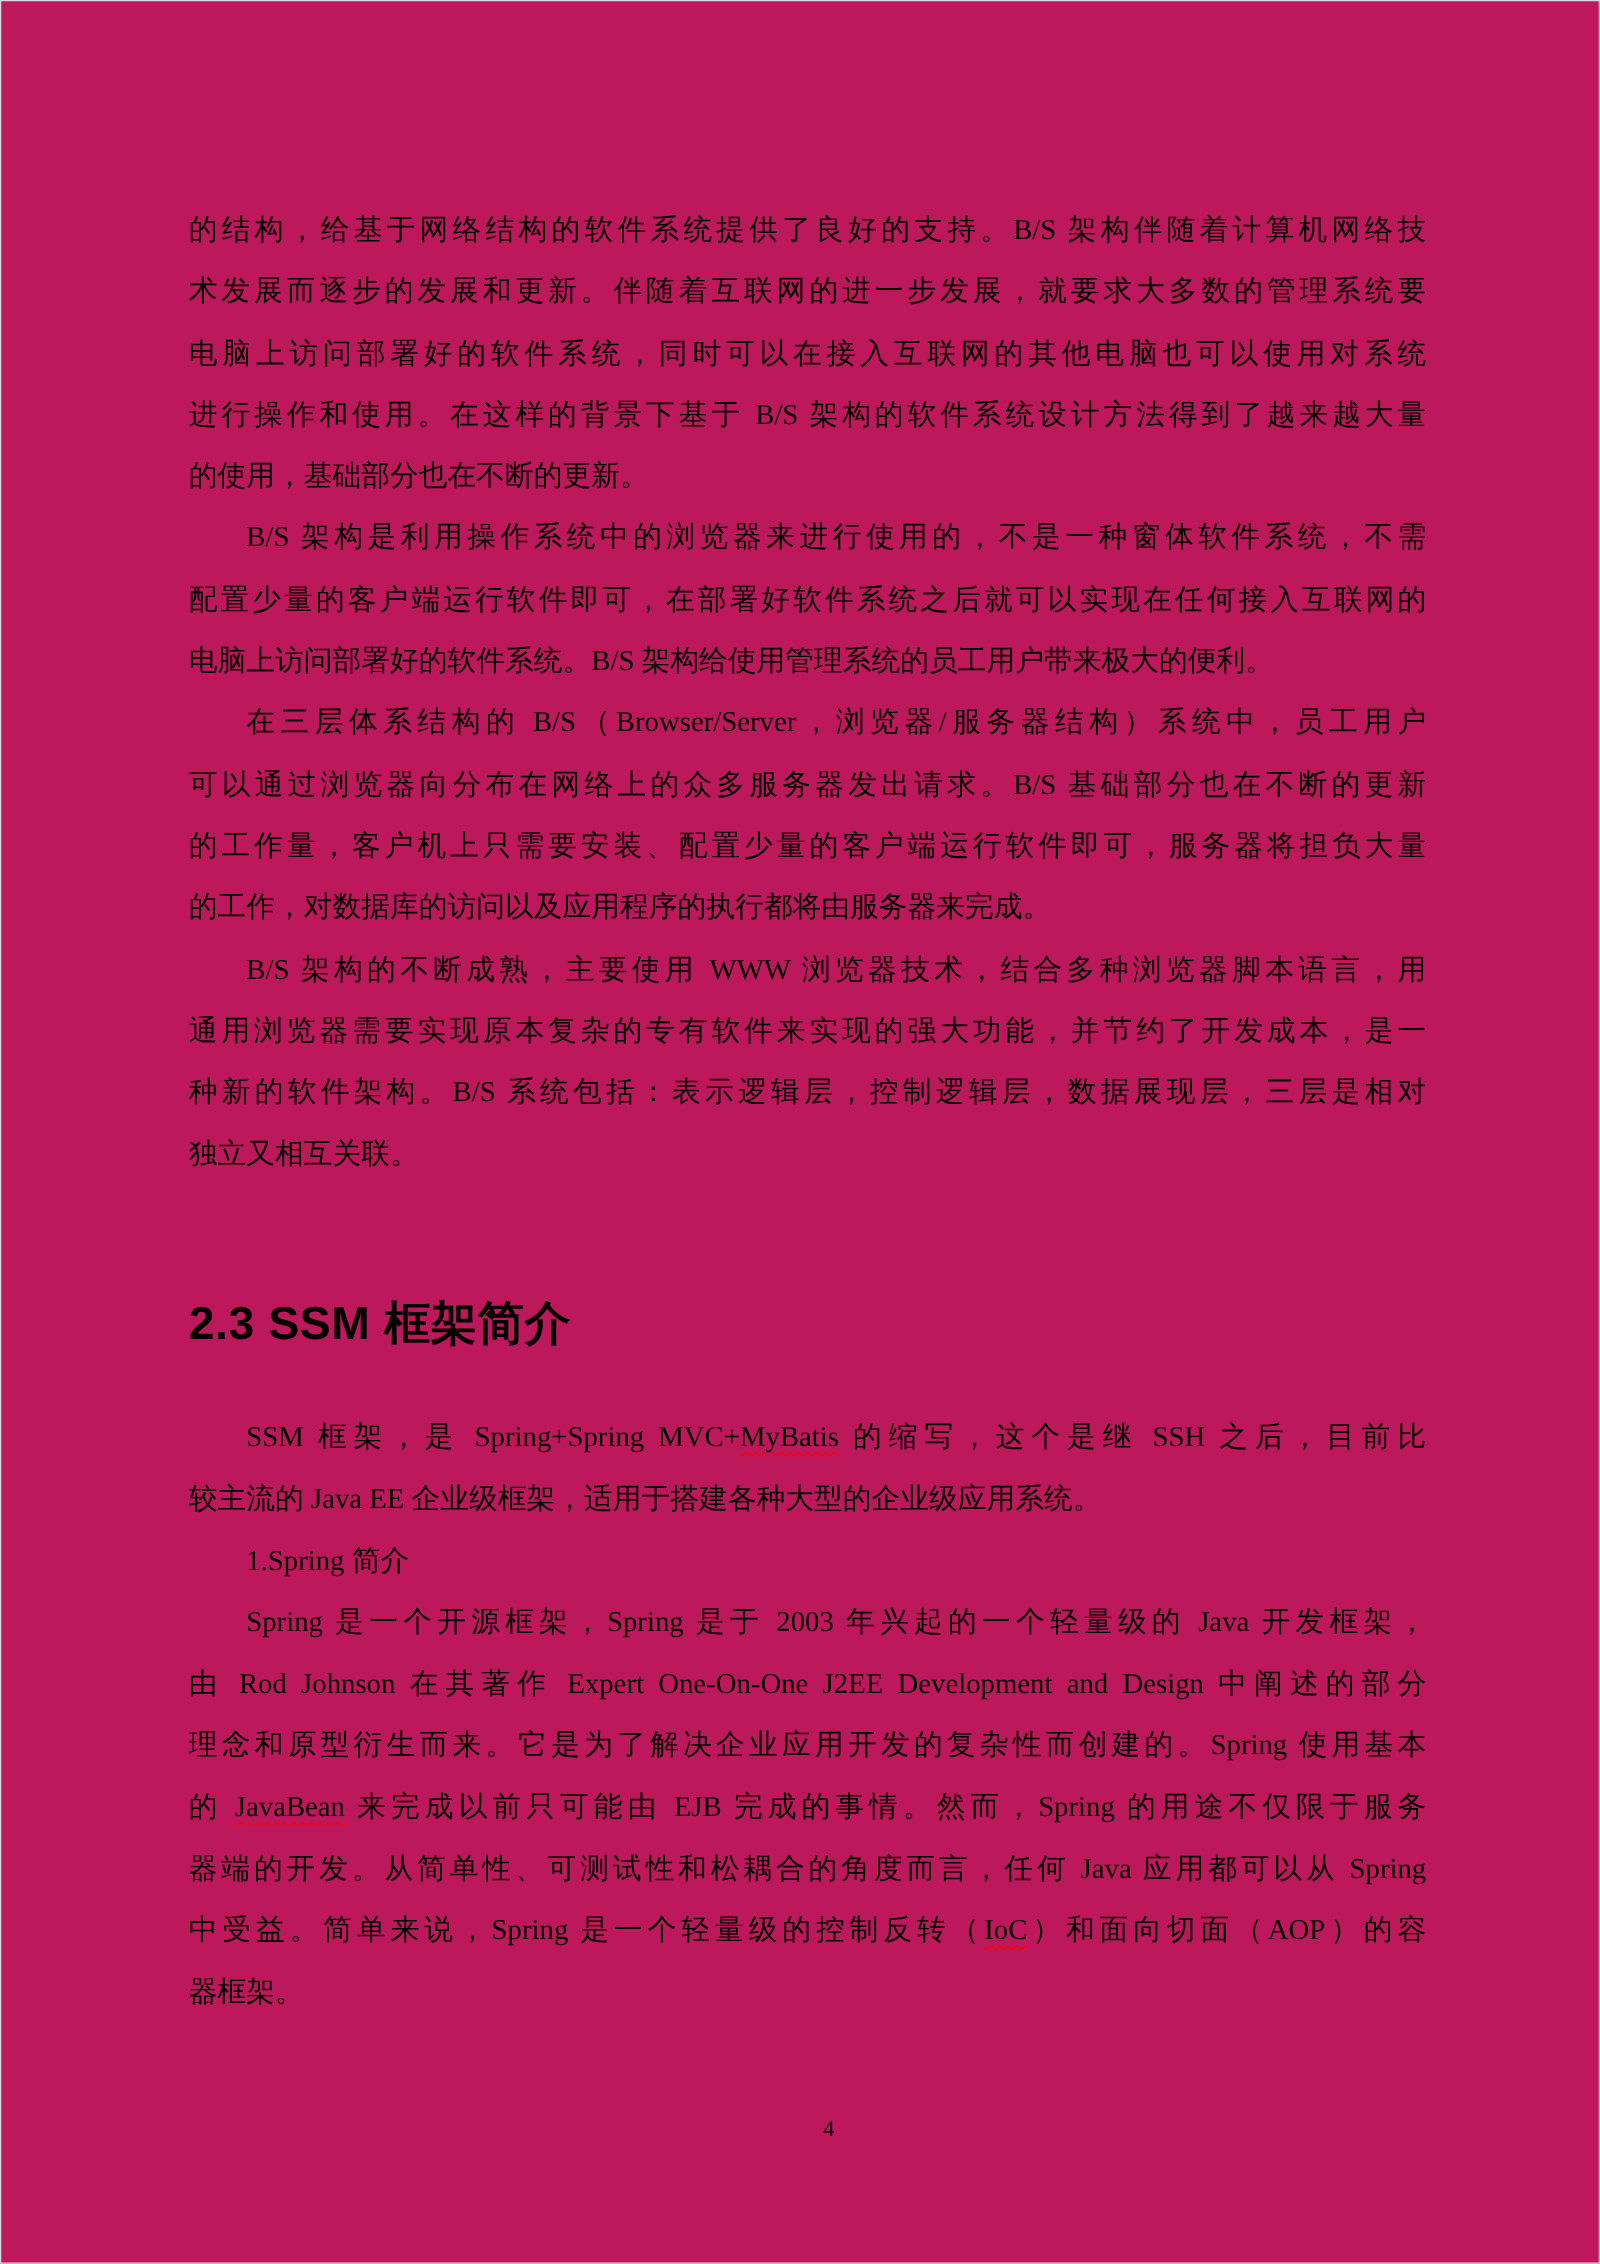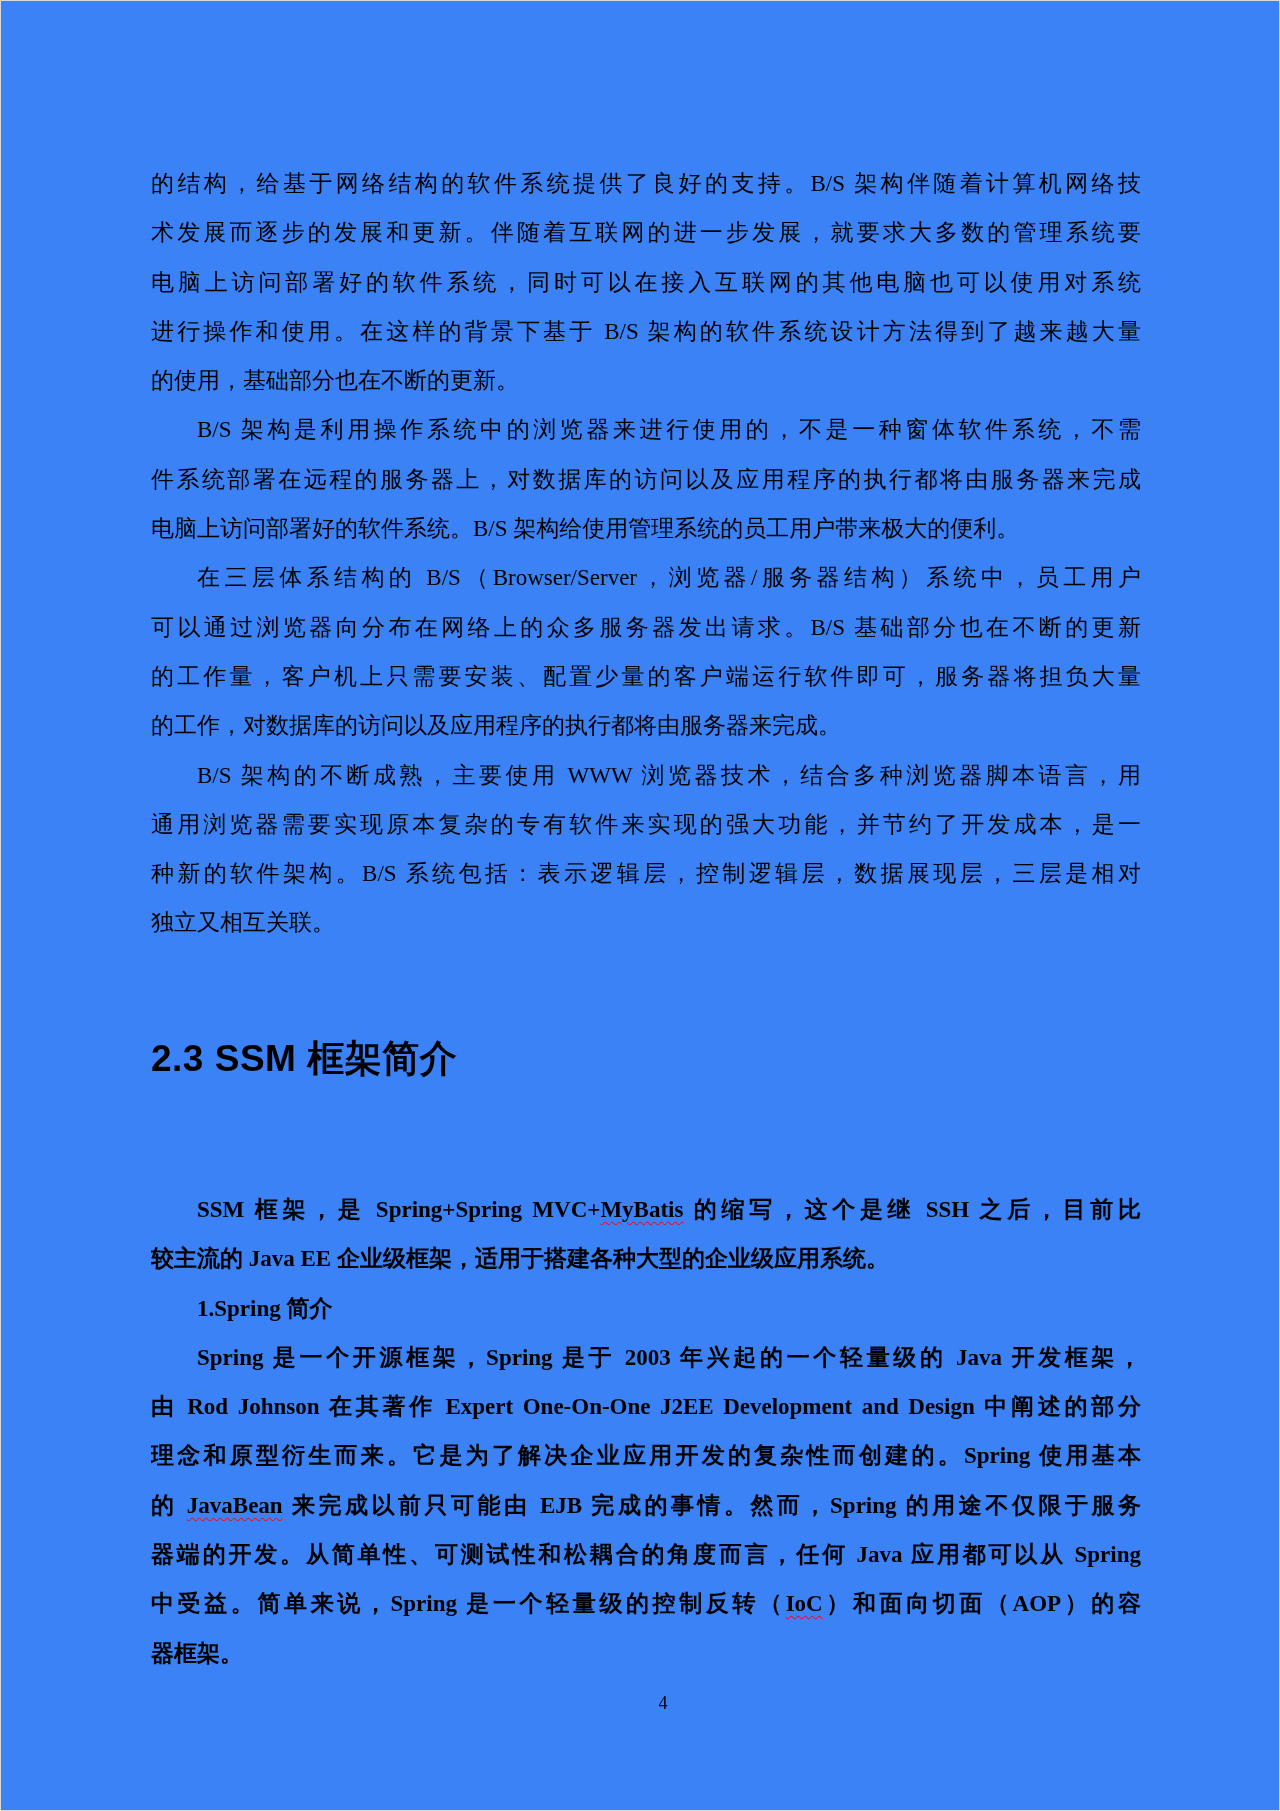--- a/index.html
+++ b/index.html
@@ -1,29 +1,29 @@
 <!DOCTYPE html>
 <html lang="zh"><head>
 <meta charset="utf-8">
 <style>
   html,body{margin:0;padding:0;background:#ffffff;}
   .page{
     position:relative;
     width:1280px;
     height:1811px;
-    background:#3b82f6;
+    background:#be185d;
     border:1px solid #d9d9d9;
     box-sizing:border-box;
     overflow:hidden;
     font-family:"Liberation Serif","DejaVu Serif",serif;
     color:#000000;
   }
   .textblock{position:absolute;left:150px;width:990px;}
   #block-a{top:158px;}
-  #block-b{top:1184px;font-weight:bold;}
+  #block-b{top:1124px;}
   .paragraph{margin:0;padding:0;}
   .line{
     height:49.3px;
     line-height:49.3px;
     font-size:23px;
     text-align:justify;
     text-align-last:justify;
     white-space:normal;
     overflow:hidden;
   }
@@ -65,21 +65,21 @@
   <div class="textblock" id="block-a">
       <div class="paragraph">
         <div class="line">的结构，给基于网络结构的软件系统提供了良好的支持。B/S 架构伴随着计算机网络技</div>
         <div class="line">术发展而逐步的发展和更新。伴随着互联网的进一步发展，就要求大多数的管理系统要</div>
         <div class="line">电脑上访问部署好的软件系统，同时可以在接入互联网的其他电脑也可以使用对系统</div>
         <div class="line">进行操作和使用。在这样的背景下基于 B/S 架构的软件系统设计方法得到了越来越大量</div>
         <div class="line last">的使用，基础部分也在不断的更新。</div>
       </div>
       <div class="paragraph">
         <div class="line indent">B/S 架构是利用操作系统中的浏览器来进行使用的，不是一种窗体软件系统，不需</div>
-        <div class="line">件系统部署在远程的服务器上，对数据库的访问以及应用程序的执行都将由服务器来完成</div>
+        <div class="line">配置少量的客户端运行软件即可，在部署好软件系统之后就可以实现在任何接入互联网的</div>
         <div class="line last">电脑上访问部署好的软件系统。B/S 架构给使用管理系统的员工用户带来极大的便利。</div>
       </div>
       <div class="paragraph">
         <div class="line indent">在三层体系结构的 B/S（Browser/Server，浏览器/服务器结构）系统中，员工用户</div>
         <div class="line">可以通过浏览器向分布在网络上的众多服务器发出请求。B/S 基础部分也在不断的更新</div>
         <div class="line">的工作量，客户机上只需要安装、配置少量的客户端运行软件即可，服务器将担负大量</div>
         <div class="line last">的工作，对数据库的访问以及应用程序的执行都将由服务器来完成。</div>
       </div>
       <div class="paragraph">
         <div class="line indent">B/S 架构的不断成熟，主要使用 WWW 浏览器技术，结合多种浏览器脚本语言，用</div>

